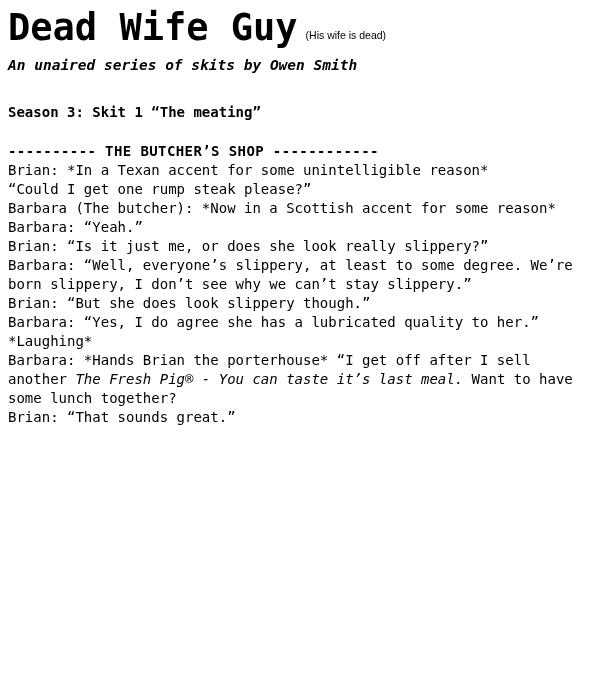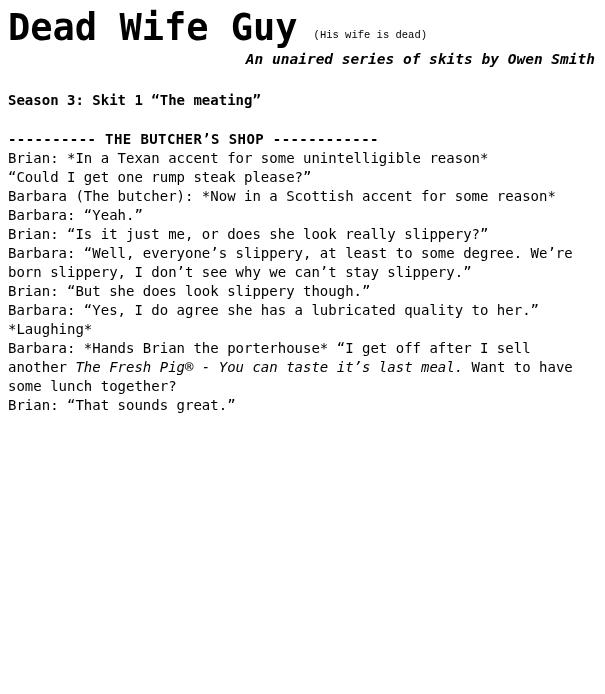--- a/index.html
+++ b/index.html
@@ -26,42 +26,40 @@
   }
   .title {
     font-family: "DejaVu Sans Mono", monospace;
     font-size: 37px;
     line-height: 40px;
     font-weight: bold;
     letter-spacing: 0px;
     white-space: nowrap;
   }
   .title-note {
-    font-family: Liberation Mono, monospace;
+    font-family: Liberation Sans, sans-serif;
     font-size: 10.5px;
     line-height: 14px;
     padding-bottom: 6px;
     white-space: nowrap;
-    margin-left: 8px;
   }
   .subtitle {
     font-family: "DejaVu Sans Mono", monospace;
     font-style: italic;
     font-weight: bold;
     font-size: 14.5px;
     line-height: 20px;
-    margin-top: 1px;
-    text-align: right;
+    margin-top: 7px;
   }
   .season {
     font-family: "DejaVu Sans Mono", monospace;
     font-weight: bold;
     font-size: 14px;
     line-height: 20px;
-    margin-top: 21px;
+    margin-top: 27px;
   }
   .scene {
     font-family: "DejaVu Sans Mono", monospace;
     font-weight: bold;
     font-size: 14px;
     line-height: 20px;
     margin-top: 19px;
     letter-spacing: 0.4px;
   }
   .line {

